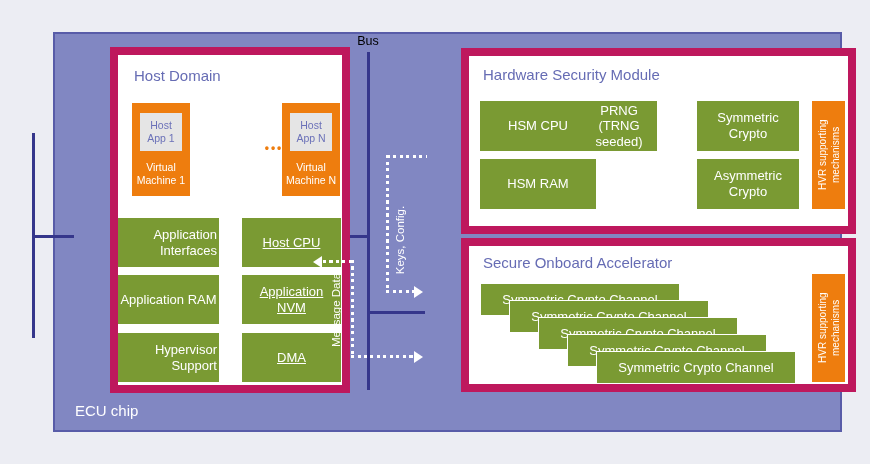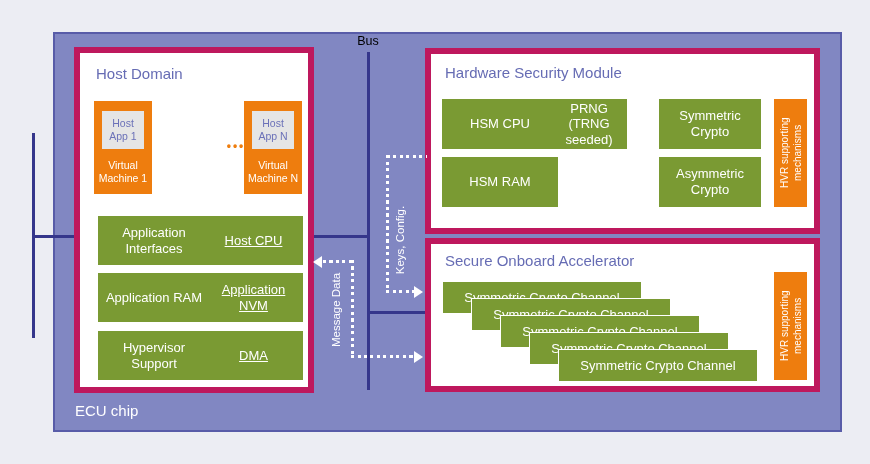--- a/index.html
+++ b/index.html
@@ -10,21 +10,21 @@
     -webkit-font-smoothing:antialiased;
   }
   .abs { position:absolute; }
 
   
   .ecu { left:53px; top:32px; width:789px; height:400px;
          background:#8187C2; border:2px solid #585CA8; box-sizing:border-box; }
   .ecu-label { left:75px; top:402px; color:#FFFFFF; font-size:15px; }
 
   
-  .module { background:#FFFFFF; border:6px solid #be185d; box-sizing:border-box; }
+  .module { background:#FFFFFF; border:8px solid #be185d; box-sizing:border-box;margin-left:36px; }
   .host   { left:74px;  top:47px;  width:240px; height:346px; }
   .hsm    { left:425px; top:48px;  width:395px; height:186px;padding-left:18px; }
   .soa    { left:425px; top:238px; width:395px; height:154px; }
   .module-title { color:#666CB4; font-size:15px; }
 
   
   .line { background:#35368B; }
   .bus-line   { left:367px; top:52px;  width:2.5px; height:338px; }
   .ext-vline  { left:32px;  top:133px; width:2.5px; height:205px; }
   .ext-hline  { left:33px;  top:235px; width:41px;  height:2.5px; }
@@ -45,28 +45,28 @@
              display:flex; align-items:center; justify-content:center;
              text-align:center; }
   .vm-dots { left:138px; top:86px; width:36px; text-align:center;
              color:#EE7D0E; font-size:12px; font-weight:bold; letter-spacing:2px; }
 
   
   .cell { background:#7A9A33; color:#FFFFFF; font-size:13px; line-height:1.2;
           display:flex; align-items:center; justify-content:center;
           text-align:center; padding:2px; box-sizing:border-box; }
   
-  .hg-c1 { left:18px;  width:112px; }
+  .hg-c1 { left:0;  width:101px;text-align:right; }
   .hg-c2 { left:124px; width:99px;text-decoration:underline;  }
   .hg-r1 { top:163px; height:49px; }
   .hg-r2 { top:220px; height:49px; }
   .hg-r3 { top:278px; height:49px; }
   
   .hs-c1 { left:11px;  width:116px; }
-  .hs-c2 { left:120px; width:76px; }
+  .hs-c2 { left:112px; width:76px; }
   .hs-c3 { left:228px; width:102px; }
   .hs-r1 { top:45px;  height:50px; }
   .hs-r2 { top:103px; height:50px; }
 
   
   .hvr { left:343px; width:33px; height:108px; background:#EE7D0E;
          writing-mode:vertical-rl; transform:rotate(180deg);
          display:flex; align-items:center; justify-content:center;
          color:#FFFFFF; font-size:10px; line-height:1.3; text-align:center; }
   .hvr-hsm { top:45px; }

